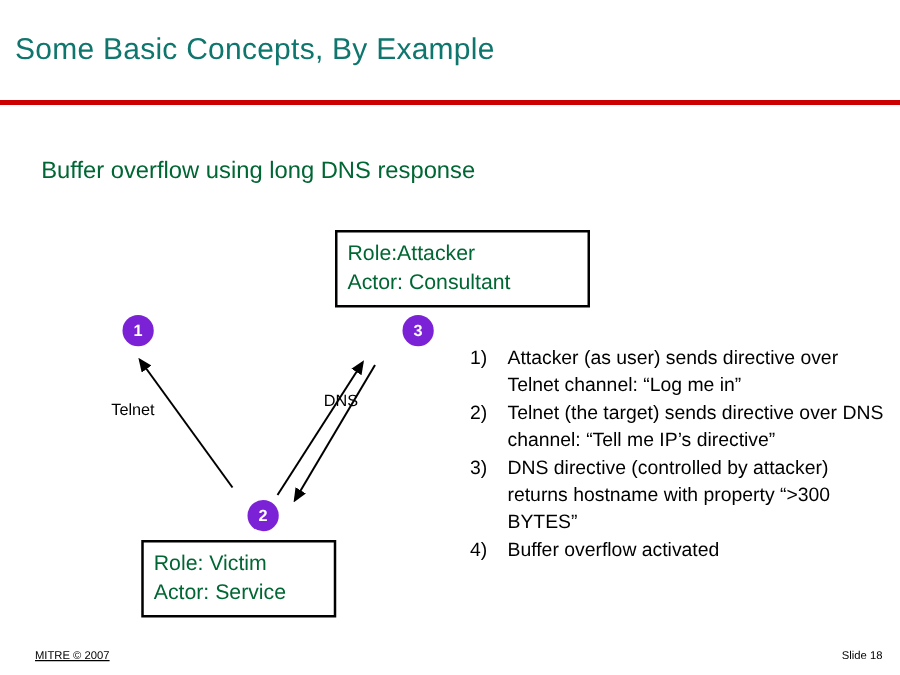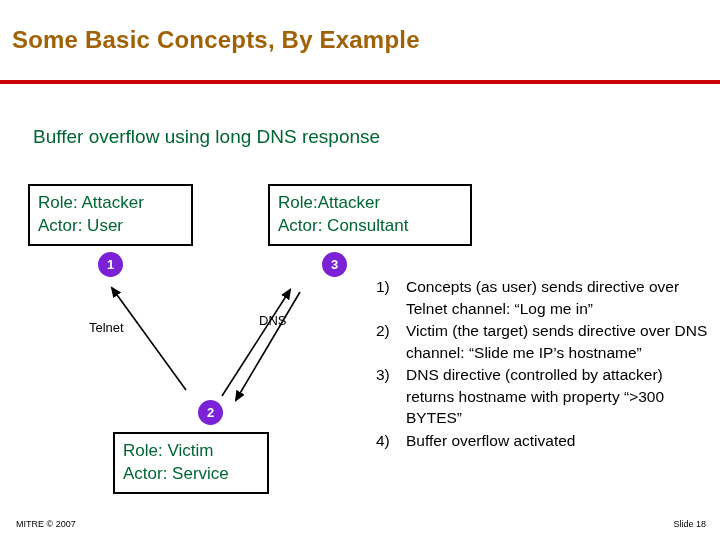--- a/index.html
+++ b/index.html
@@ -17,24 +17,23 @@
   .slide {
     position: relative;
     width: 720px;
     height: 540px;
   }
   .slide-title {
     position: absolute;
     left: 12px;
     top: 26px;
     font-size: 24px;
-    color: #a16207;
+    color: #0f766e;
     letter-spacing: 0.2px;
     white-space: nowrap;
-    font-weight: bold;
   }
   .title-rule {
     position: absolute;
     left: 0px;
     top: 80px;
     width: 720px;
     height: 4px;
     background: #cc0000;
   }
   .subtitle {
@@ -140,25 +139,26 @@
     flex: 0 0 30px;
     text-align: left;
   }
   .step-body {
     flex: 1 1 auto;
   }
   .u { }
 
   .footer-left {
     position: absolute;
-    left: 16px;
+    left: 28px;
     top: 519px;
     font-size: 9px;
     color: #000000;
     white-space: nowrap;
+    text-decoration: underline;
   }
   .footer-right {
     position: absolute;
     right: 14px;
     top: 519px;
     font-size: 9px;
     color: #000000;
     white-space: nowrap;
     margin-left: 20px;
   }
@@ -179,24 +179,20 @@
       </marker>
     </defs>
 
     <line x1="186" y1="390" x2="112" y2="288" stroke="#000000" stroke-width="1.6" marker-end="url(#arrowhead)"></line>
 
     <line x1="222" y1="396" x2="290" y2="290" stroke="#000000" stroke-width="1.6" marker-end="url(#arrowhead)"></line>
 
     <line x1="300" y1="292" x2="236" y2="400" stroke="#000000" stroke-width="1.6" marker-end="url(#arrowhead)"></line>
   </svg>
 
-  <div class="role-box" id="role-attacker-user">
-    <div>Role: Attacker</div>
-    <div>Actor: User</div>
-  </div>
 
   <div class="role-box" id="role-attacker-consultant">
     <div>Role:Attacker</div>
     <div>Actor: Consultant</div>
   </div>
 
   <div class="role-box" id="role-victim-service">
     <div>Role: Victim</div>
     <div>Actor: Service</div>
   </div>
@@ -204,25 +200,25 @@
   <div class="num-circle" id="circle-1">1</div>
   <div class="num-circle" id="circle-3">3</div>
   <div class="num-circle" id="circle-2">2</div>
 
   <div class="arrow-label" id="label-telnet">Telnet</div>
   <div class="arrow-label" id="label-dns">DNS</div>
 
   <div class="steps" id="steps-list">
       <div class="step-row">
         <div class="step-num">1)</div>
-        <div class="step-body"><span>Concepts (as </span><span class="u">user</span><span>) sends </span><span class="u">directive</span><span> over Telnet </span><span class="u">channel</span><span>: “Log me in”</span></div>
+        <div class="step-body"><span>Attacker (as </span><span class="u">user</span><span>) sends </span><span class="u">directive</span><span> over Telnet </span><span class="u">channel</span><span>: “Log me in”</span></div>
       </div>
       <div class="step-row">
         <div class="step-num">2)</div>
-        <div class="step-body"><span>Victim (the </span><span class="u">target</span><span>) sends </span><span class="u">directive</span><span> over DNS </span><span class="u">channel</span><span>: “Slide me IP’s hostname”</span></div>
+        <div class="step-body"><span>Telnet (the </span><span class="u">target</span><span>) sends </span><span class="u">directive</span><span> over DNS </span><span class="u">channel</span><span>: “Tell me IP’s directive”</span></div>
       </div>
       <div class="step-row">
         <div class="step-num">3)</div>
         <div class="step-body"><span>DNS </span><span class="u">directive</span><span> (controlled by attacker) returns hostname with </span><span class="u">property</span><span> “&gt;300 BYTES”</span></div>
       </div>
       <div class="step-row">
         <div class="step-num">4)</div>
         <div class="step-body"><span>Buffer overflow activated</span></div>
       </div>
     </div>

